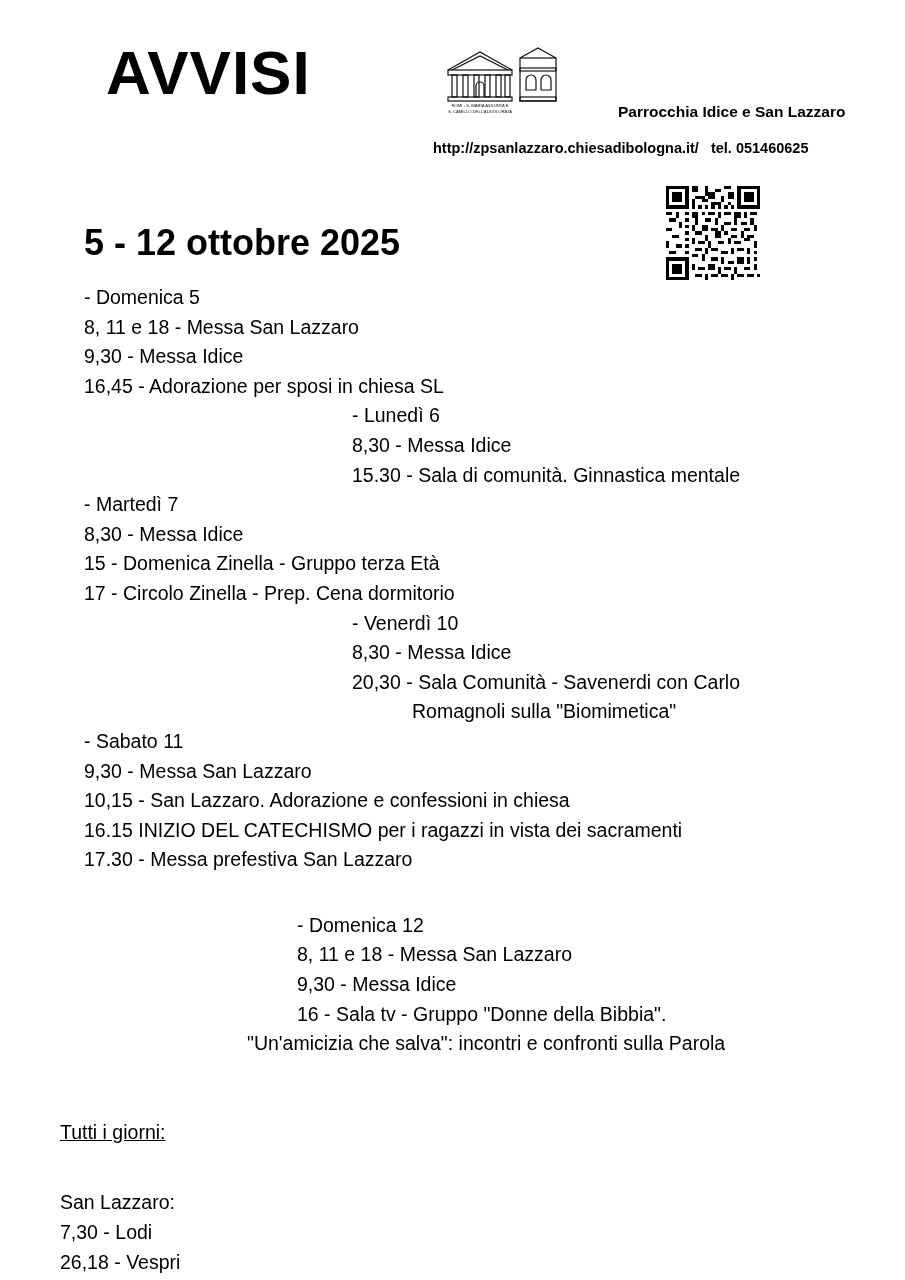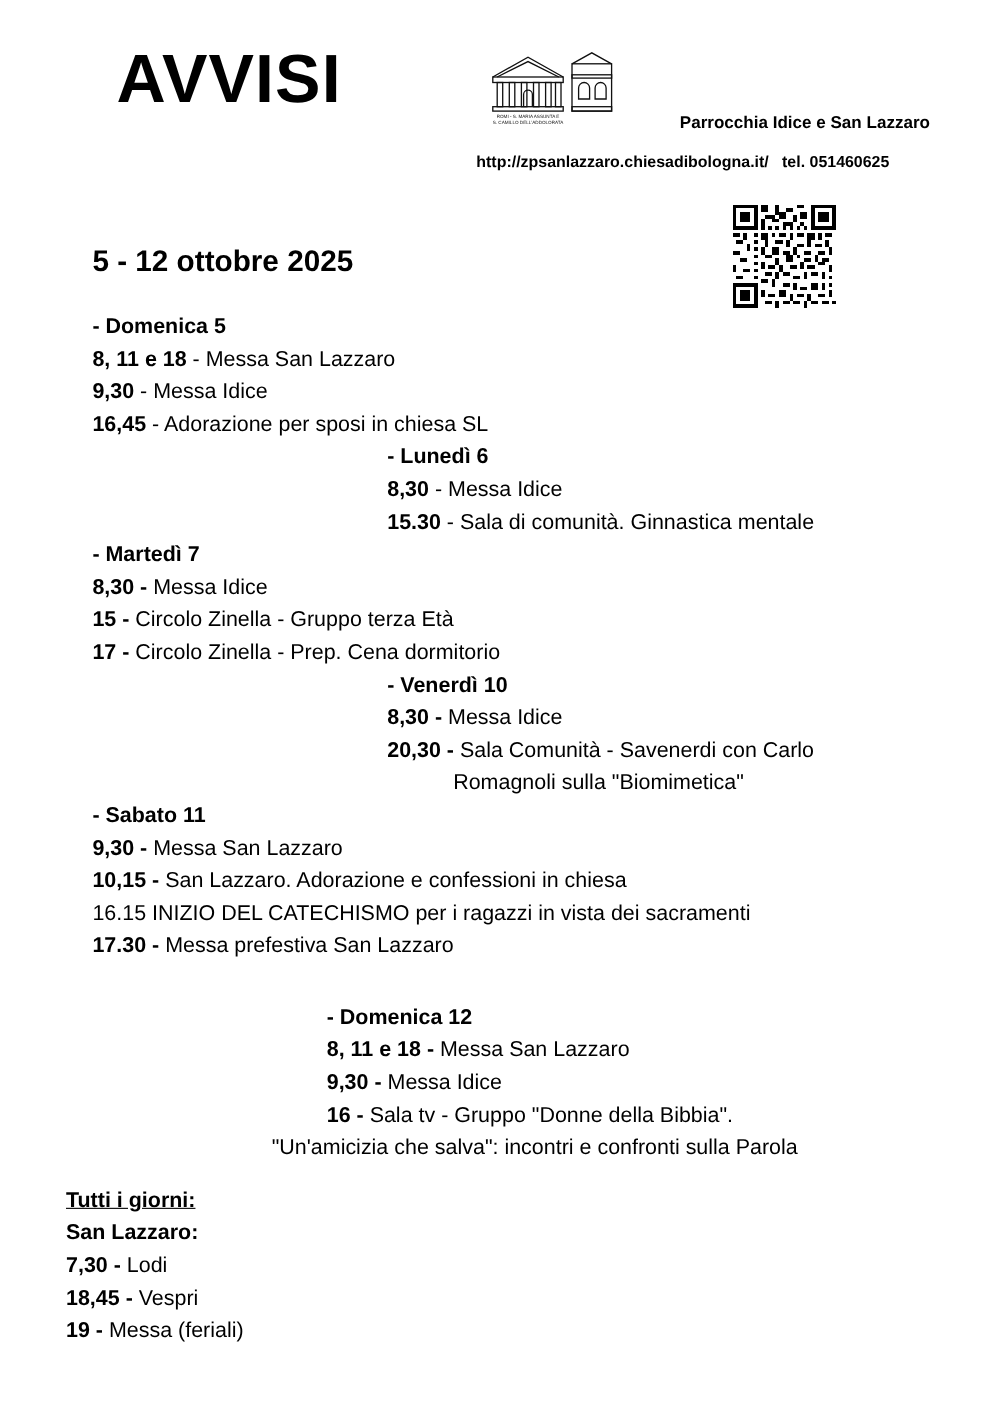--- a/index.html
+++ b/index.html
@@ -68,41 +68,41 @@
   .content {
     position: absolute;
     left: 0;
     top: 0;
     width: 905px;
   }
   .date-range {
     position: absolute;
     left: 84px;
     top: 222px;
-    font-size: 27px;
+    font-size: 36px;
     font-weight: bold;
   }
 
   .schedule {
     position: absolute;
     left: 0;
     top: 283px;
     width: 905px;
   }
   .line {
     font-size: 19.5px;
     line-height: 29.6px;
     white-space: pre;
   }
   .line.indent-left { padding-left: 84px; }
   .line.indent-mid  { padding-left: 352px; }
   .line.indent-wrap { padding-left: 412px; }
   .line.indent-mid2 { padding-left: 297px; }
   .line.indent-wrap2{ padding-left: 247px; }
-  .b { font-weight: bold; }
+  .b { font-weight: normal; margin-top: 41px; }
   .u { text-decoration: underline; }
   .spacer-md { height: 36px; }
   .spacer-lg { height: 18px; }
 
   
   .footer-block {
     padding-left: 60px;
   }
 </style>
 </head>
@@ -291,21 +291,21 @@
   <div id="schedule-host">
       <div class="line indent-left"><span class="b">- Domenica 5</span></div>
       <div class="line indent-left"><span class="b">8, 11 e 18</span><span> - Messa San Lazzaro</span></div>
       <div class="line indent-left"><span class="b">9,30</span><span> - Messa Idice</span></div>
       <div class="line indent-left"><span class="b">16,45</span><span> - Adorazione per sposi in chiesa SL</span></div>
       <div class="line indent-mid"><span class="b">- Lunedì 6</span></div>
       <div class="line indent-mid"><span class="b">8,30</span><span> - Messa Idice</span></div>
       <div class="line indent-mid"><span class="b">15.30</span><span> - Sala di comunità. Ginnastica mentale</span></div>
       <div class="line indent-left"><span class="b">- Martedì 7</span></div>
       <div class="line indent-left"><span class="b">8,30 -</span><span> Messa Idice</span></div>
-      <div class="line indent-left"><span class="b">15 -</span><span> Circolo Zinella - Gruppo terza Età</span></div>
+      <div class="line indent-left"><span class="b">15 -</span><span> Domenica Zinella - Gruppo terza Età</span></div>
       <div class="line indent-left"><span class="b">17 -</span><span> Circolo Zinella - Prep. Cena dormitorio</span></div>
       <div class="line indent-mid"><span class="b">- Venerdì 10</span></div>
       <div class="line indent-mid"><span class="b">8,30 -</span><span> Messa Idice</span></div>
       <div class="line indent-mid"><span class="b">20,30 -</span><span> Sala Comunità - Savenerdi con Carlo</span></div>
       <div class="line indent-wrap"><span>Romagnoli sulla "Biomimetica"</span></div>
       <div class="line indent-left"><span class="b">- Sabato 11</span></div>
       <div class="line indent-left"><span class="b">9,30 -</span><span> Messa San Lazzaro</span></div>
       <div class="line indent-left"><span class="b">10,15 -</span><span> San Lazzaro. Adorazione e confessioni in chiesa</span></div>
       <div class="line indent-left"><span>16.15 INIZIO DEL CATECHISMO per i ragazzi in vista dei sacramenti</span></div>
       <div class="line indent-left"><span class="b">17.30 -</span><span> Messa prefestiva San Lazzaro</span></div>
@@ -317,17 +317,17 @@
       <div class="line indent-mid2"><span class="b">9,30 -</span><span> Messa Idice</span></div>
       <div class="line indent-mid2"><span class="b">16 -</span><span> Sala tv - Gruppo "Donne della Bibbia".</span></div>
       <div class="line indent-wrap2"><span>"Un'amicizia che salva": incontri e confronti sulla Parola</span></div>
     </div>
   <div class="spacer-lg"></div>
   <div class="footer-block">
     <div class="line b u">Tutti i giorni:</div>
     <div class="line b">San Lazzaro:</div>
     <div id="footer-host">
         <div class="line"><span class="b">7,30 -</span><span> Lodi</span></div>
-        <div class="line"><span class="b">18,45 -</span><span> Vespri</span></div>
+        <div class="line"><span class="b">26,18 -</span><span> Vespri</span></div>
         <div class="line"><span class="b">19 -</span><span> Messa (feriali)</span></div>
       </div>
   </div>
 </div>
 
 </body></html>

